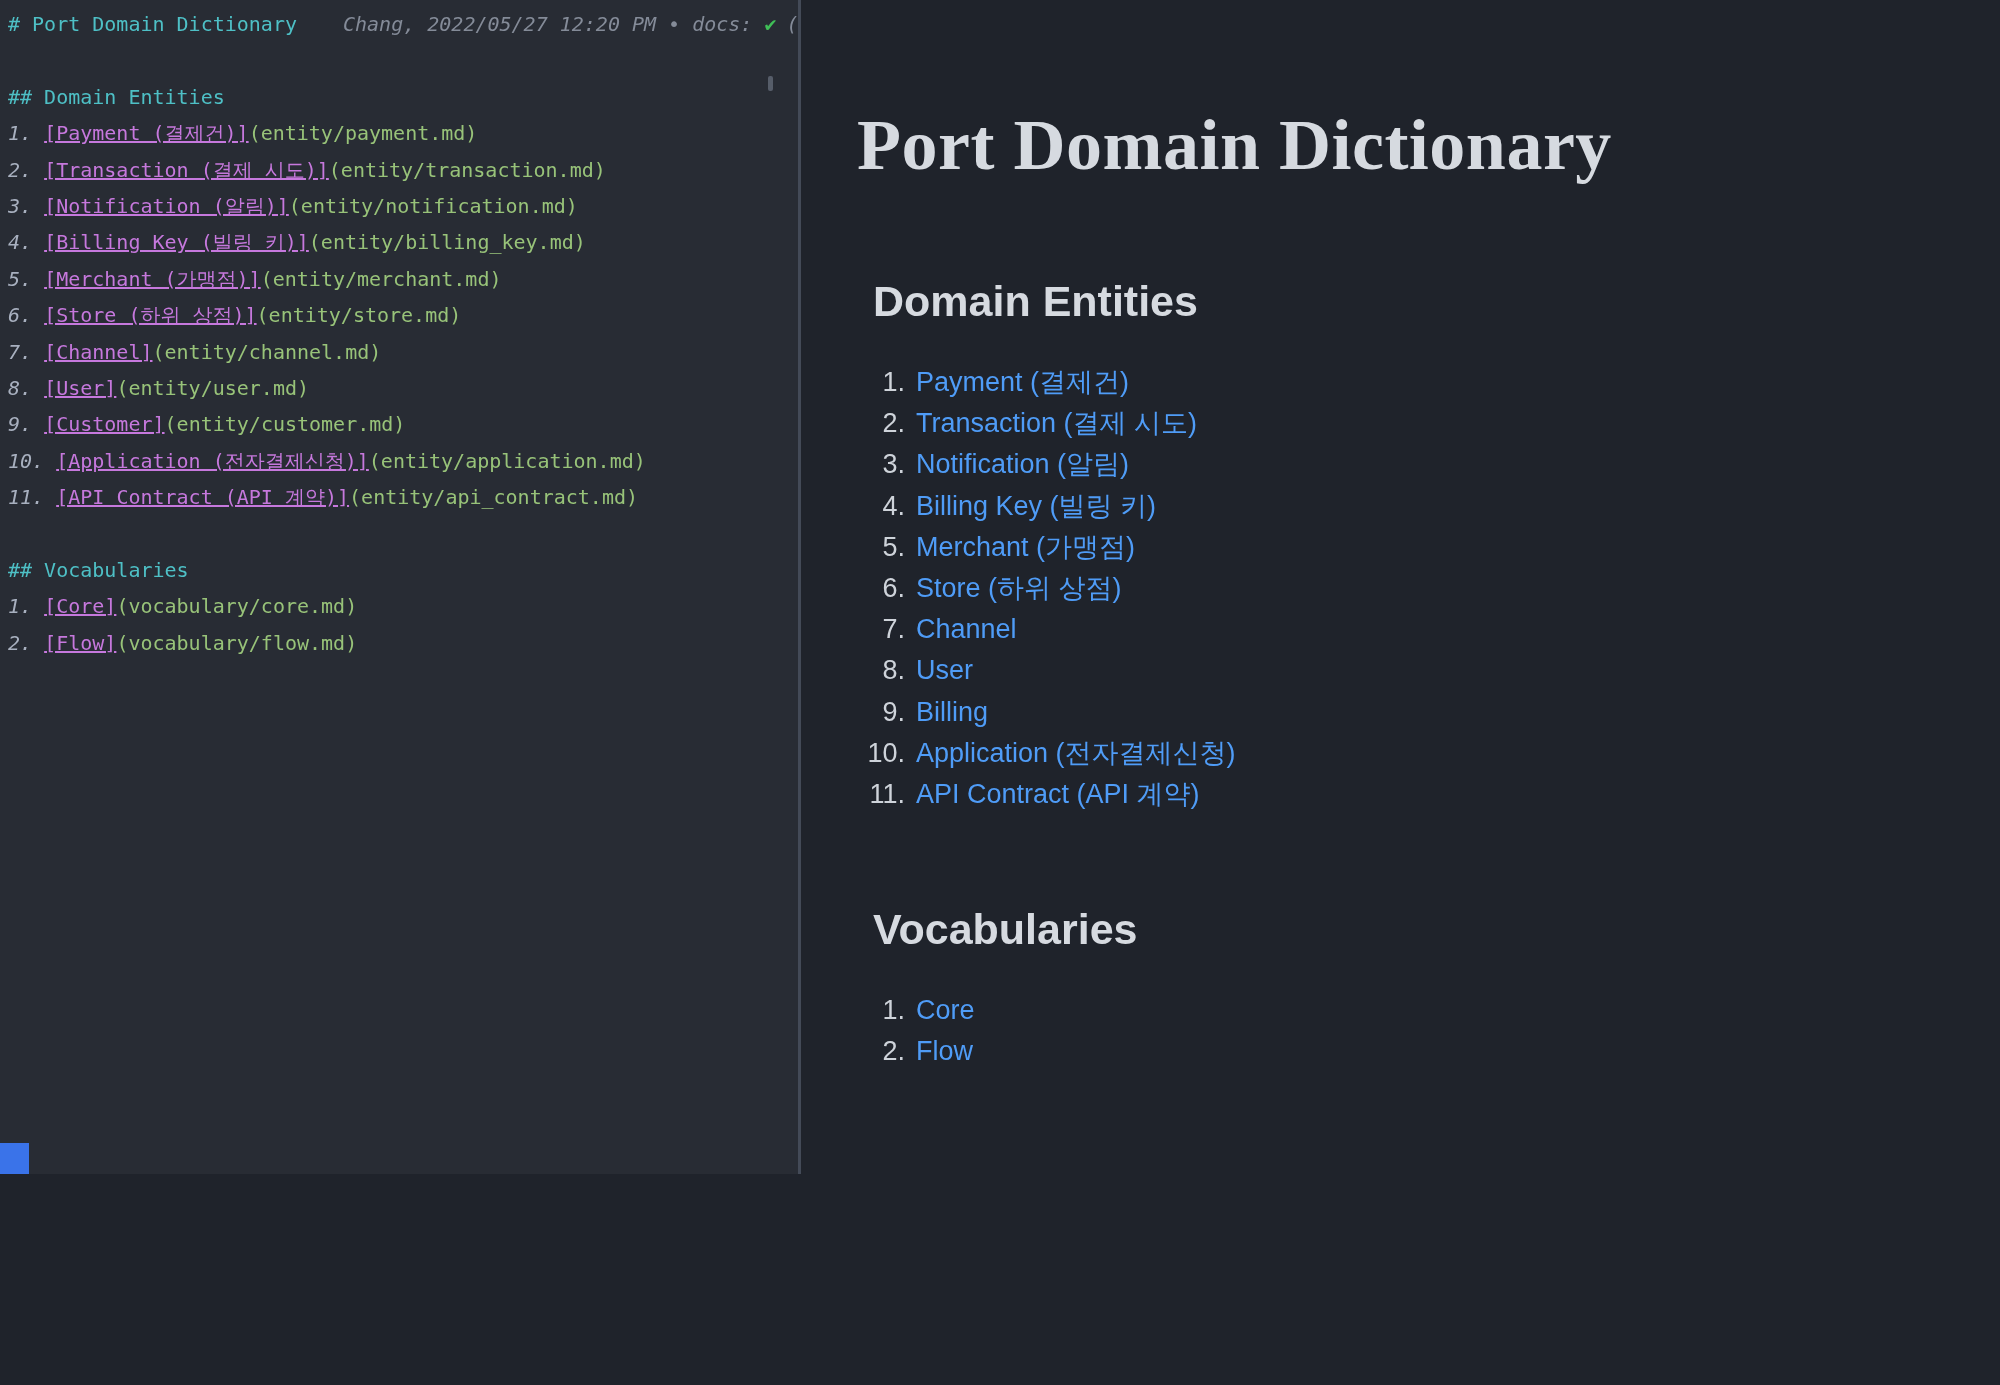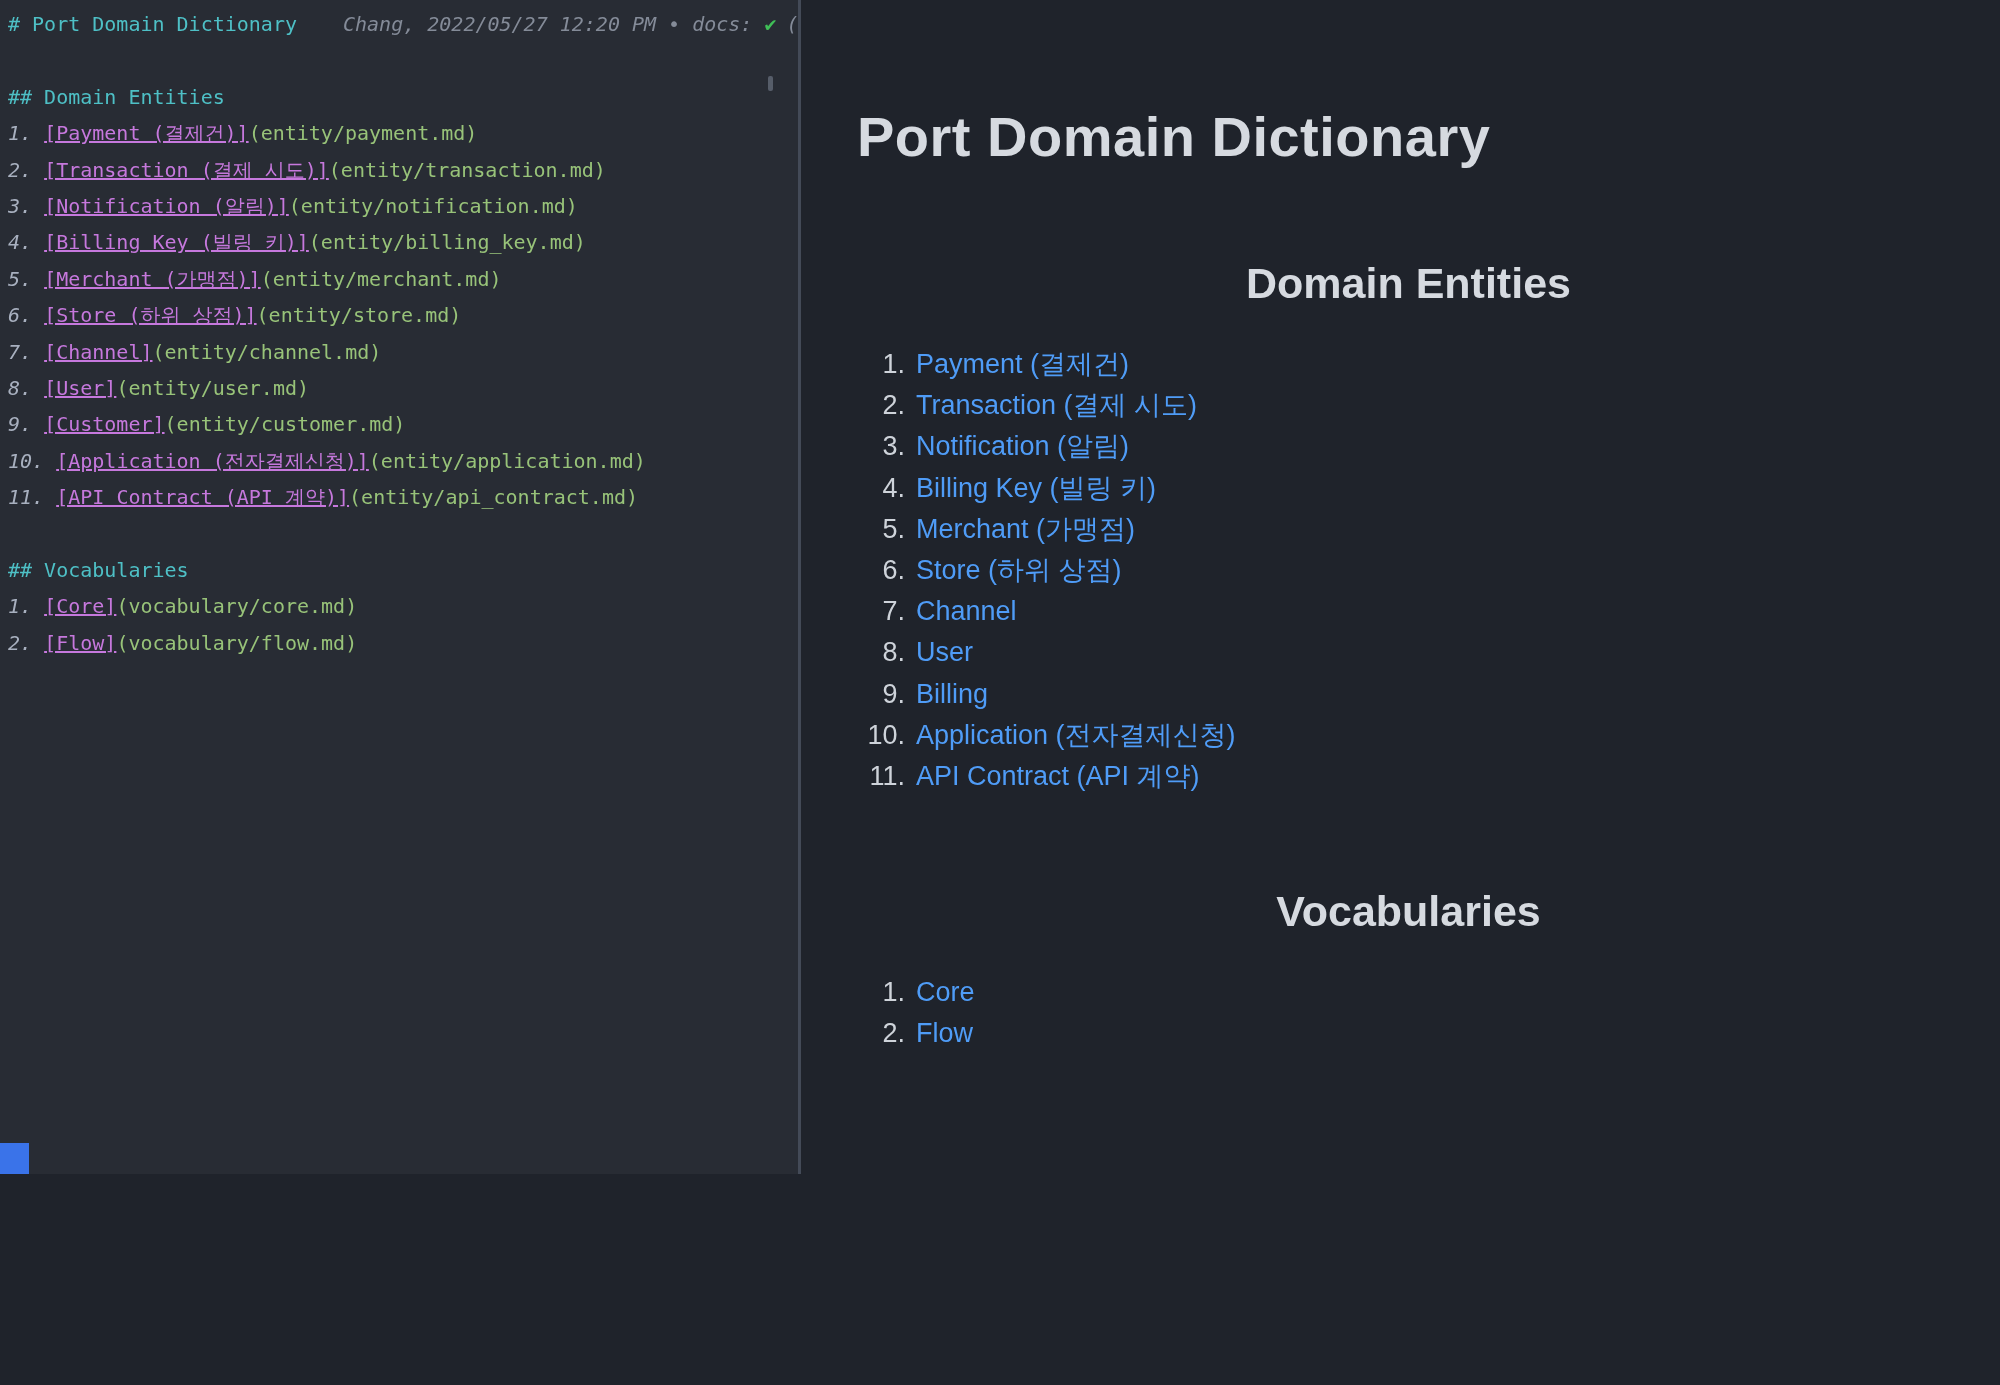--- a/index.html
+++ b/index.html
@@ -54,32 +54,32 @@
   
   .preview-pane {
     flex: 1; height: 100%;
     background: var(--preview-bg, #1f232b);
     font-family: "Liberation Sans", sans-serif;
     color: var(--preview-text, #d6dae0);
     padding: 96px 40px 0 56px;
     overflow: hidden;
   }
   .pv-title {
-    font-size: 56px;
+    font-size: 72px;
     font-weight: bold;
     margin: 8px 0 0 0;
     letter-spacing: 0.5px;
     color: var(--preview-text, #d6dae0);
+    font-family: Liberation Serif, serif;
   }
   .pv-h2 {
     font-size: 43px;
     font-weight: bold;
-    margin: 90px 0 36px 0;
+    margin: 90px 0 36px 16px;
     color: var(--preview-text, #d6dae0);
-    text-align: center;
   }
   .pv-row {
     display: flex;
     align-items: baseline;
     line-height: 41.2px;
     font-size: 27px;
   }
   .pv-num {
     width: 48px;
     text-align: right;

